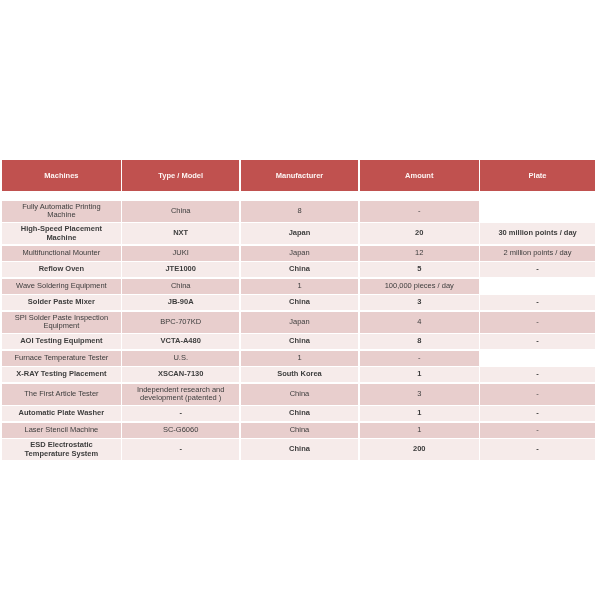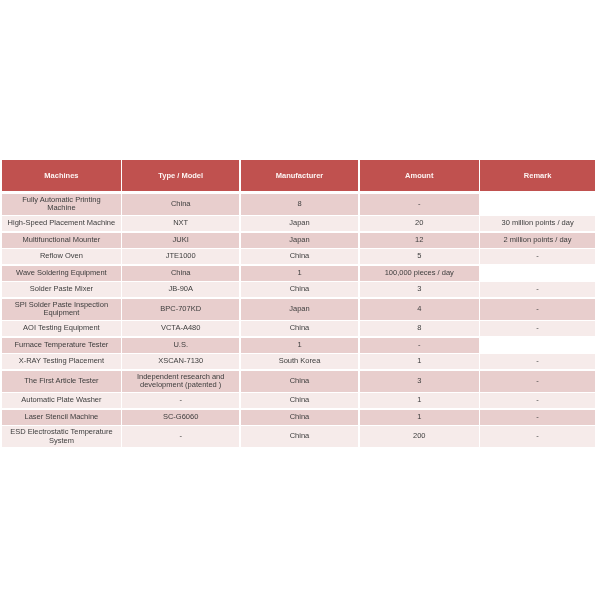--- a/index.html
+++ b/index.html
@@ -28,21 +28,21 @@
     flex-direction: column;
     row-gap: 1.5px;
     background: transparent;
   }
   .tr {
     display: grid;
     grid-template-columns: 120fr 118fr 119fr 120fr 116fr;
     column-gap: 1.5px;
   }
   .thead {
-    margin-bottom: 1px;
+    margin-bottom: 8px;
   }
   .th {
     background: var(--header-bg, #c0514f);
     color: var(--header-text, #fdf4f3);
     font-weight: bold;
     font-size: 7.5px;
     line-height: 9px;
     min-height: 31px;
     display: flex;
     align-items: center;
@@ -57,33 +57,33 @@
     color: var(--cell-text, #3d3d3d);
     min-height: 15px;
     display: flex;
     align-items: center;
     justify-content: center;
     text-align: center;
     box-sizing: border-box;
     padding: 2px 5px;
   }
   .tr.band-odd .td  { background: var(--band-odd, #e8cecd); }
-  .tr.band-even .td { background: var(--band-even, #f6ebea); }
+  .tr.band-even .td { background: var(--band-even, #f6ebea); font-weight: bold; }
 </style>
 </head>
 <body>
 
 <div class="slide">
   <div class="machines-table" style="row-gap: 1.5px;">
     <div class="tr thead" id="thead">
         <div class="th">Machines</div>
         <div class="th">Type / Model</div>
         <div class="th">Manufacturer</div>
         <div class="th">Amount</div>
-        <div class="th">Remark</div>
+        <div class="th">Plate</div>
       </div>
     <div style="display:contents" id="tbody"><div class="tr band-odd">
     <div class="td">Fully Automatic Printing Machine</div>
     <div class="td">China</div>
     <div class="td">8</div>
     <div class="td">-</div>
   </div><div class="tr band-even">
     <div class="td">High-Speed Placement Machine</div>
     <div class="td">NXT</div>
     <div class="td">Japan</div>

